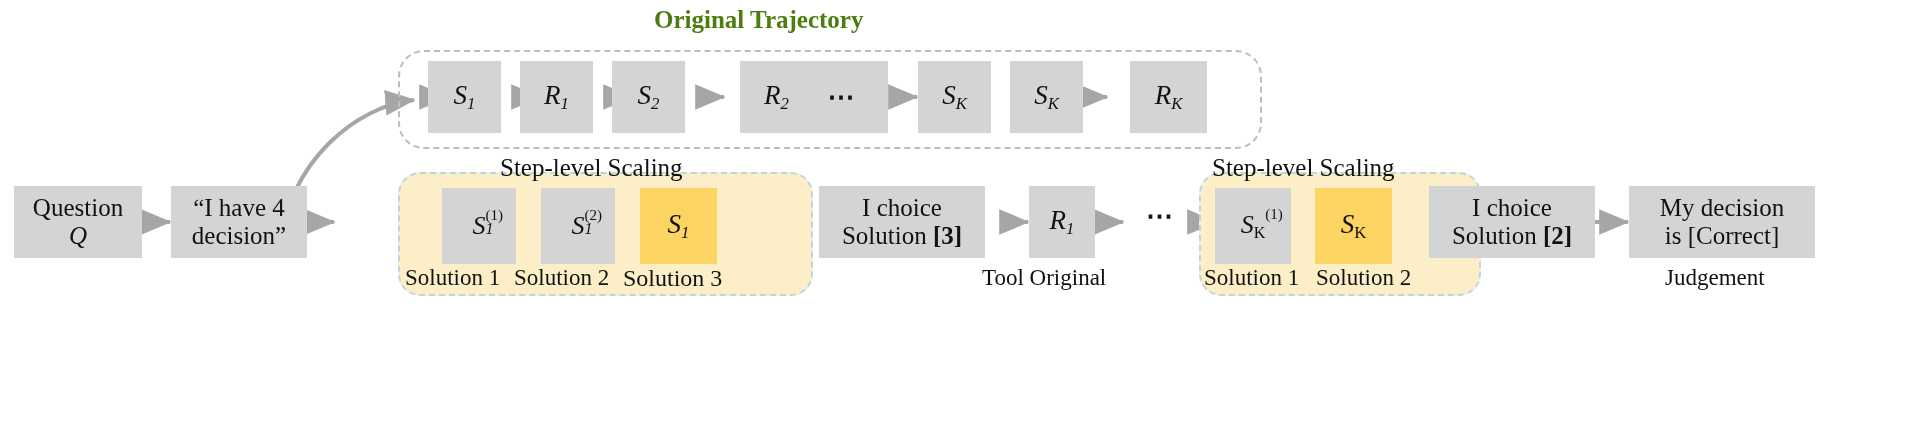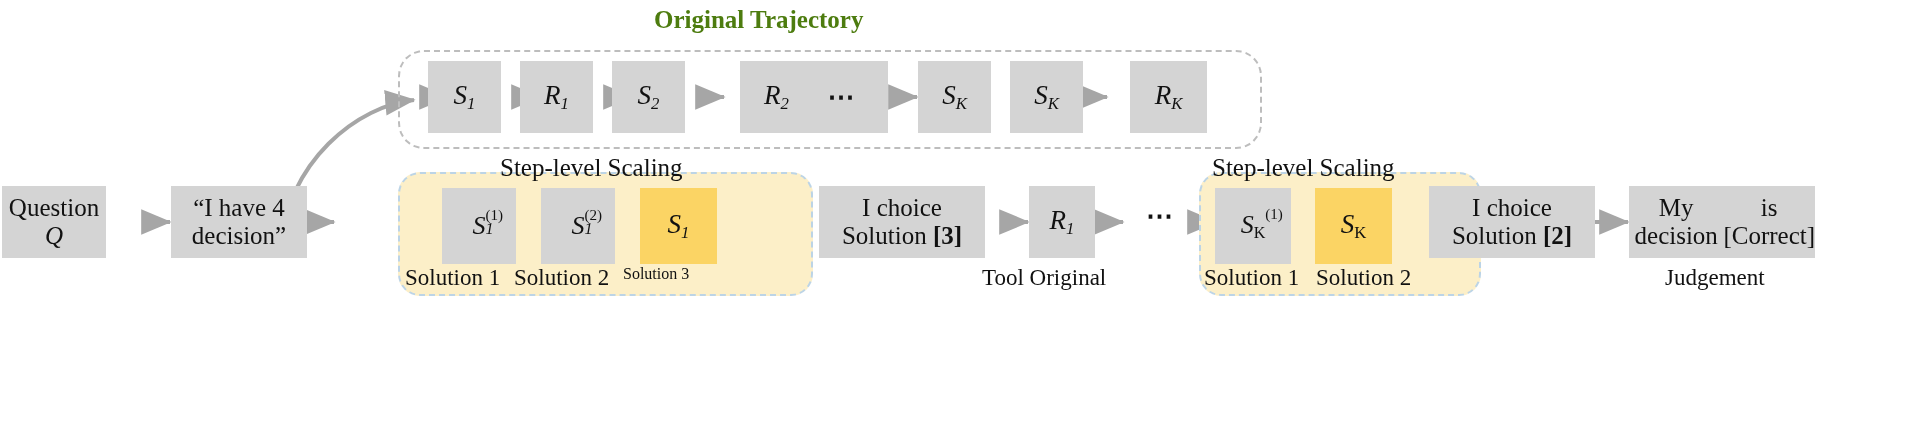--- a/index.html
+++ b/index.html
@@ -130,21 +130,21 @@
 
   <svg class="arrows" viewBox="0 0 1920 434">
     <g stroke="#a6a6a6" stroke-width="4" fill="none" marker-end="url(#ah)">
       <line x1="1086" y1="97" x2="1107" y2="97"></line>
     </g>
   </svg>
   <div class="gbox" style="left:1010px;top:61px;width:73px;height:72px;font-size:27px;">
     <span class="mi">S<span class="sub">K</span></span>
   </div>
 
-  <div class="gbox" style="left:2px;top:186px;width:104px;height:72px;font-size:25px;flex-direction:column;">
+  <div class="gbox" style="left:14px;top:186px;width:128px;height:72px;font-size:25px;flex-direction:column;">
     <span>Question</span>
     <span class="mi">Q</span>
   </div>
 
   <div class="gbox" style="left:171px;top:186px;width:136px;height:72px;font-size:25px;flex-direction:column;">
     <span>“I have 4</span>
     <span>decision”</span>
   </div>
 
   <div class="scalebox" style="left:398px;top:172px;width:411px;height:120px;"></div>
@@ -155,21 +155,21 @@
   </div>
   <div class="gbox" style="left:541px;top:188px;width:74px;height:76px;font-size:26px;">
     <span class="mi stacked">S<span class="sup">(2)</span><span class="sub">1</span></span>
   </div>
   <div class="ybox" style="left:640px;top:188px;width:77px;height:76px;font-size:27px;">
     <span class="mi">S<span class="sub">1</span></span>
   </div>
 
   <div class="lbl" style="left:405px;top:265px;font-size:23px;">Solution 1</div>
   <div class="lbl" style="left:514px;top:265px;font-size:23px;">Solution 2</div>
-  <div class="lbl" style="left:623px;top:265px;font-size:16px;">Solution 3</div>
+  <div class="lbl" style="left:623px;top:265px;font-size:24px;">Solution 3</div>
 
   <div class="gbox" style="left:819px;top:186px;width:166px;height:72px;font-size:25px;flex-direction:column;">
     <span>I choice</span>
     <span>
       <span>Solution</span>
       <b>[3]</b>
     </span>
   </div>
 
   <div class="gbox" style="left:1029px;top:186px;width:66px;height:72px;font-size:27px;">
@@ -193,20 +193,20 @@
   <div class="lbl" style="left:1316px;top:265px;font-size:23px;">Solution 2</div>
 
   <div class="gbox" style="left:1429px;top:186px;width:166px;height:72px;font-size:25px;flex-direction:column;">
     <span>I choice</span>
     <span>
       <span>Solution</span>
       <b>[2]</b>
     </span>
   </div>
 
-  <div class="gbox" style="left:1629px;top:186px;width:186px;height:72px;font-size:25px;flex-direction:row;">
+  <div class="gbox" style="left:1629px;top:186px;width:186px;height:72px;font-size:25px;flex-direction:column;">
     <span>My decision</span>
     <span>is  [Correct]</span>
   </div>
   <div class="lbl" style="left:1665px;top:265px;font-size:23px;">Judgement</div>
 
 
 </div>
 
 </body></html>

